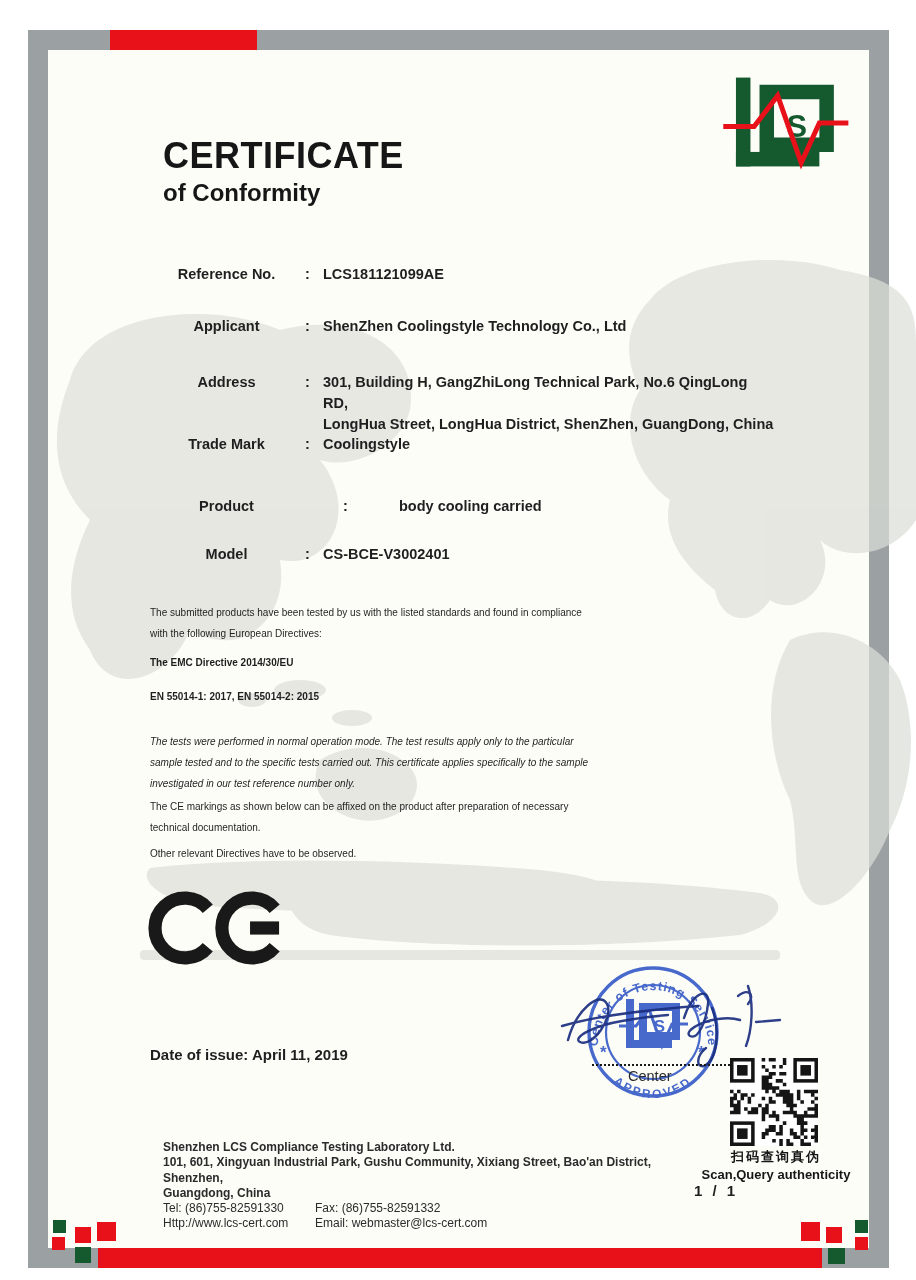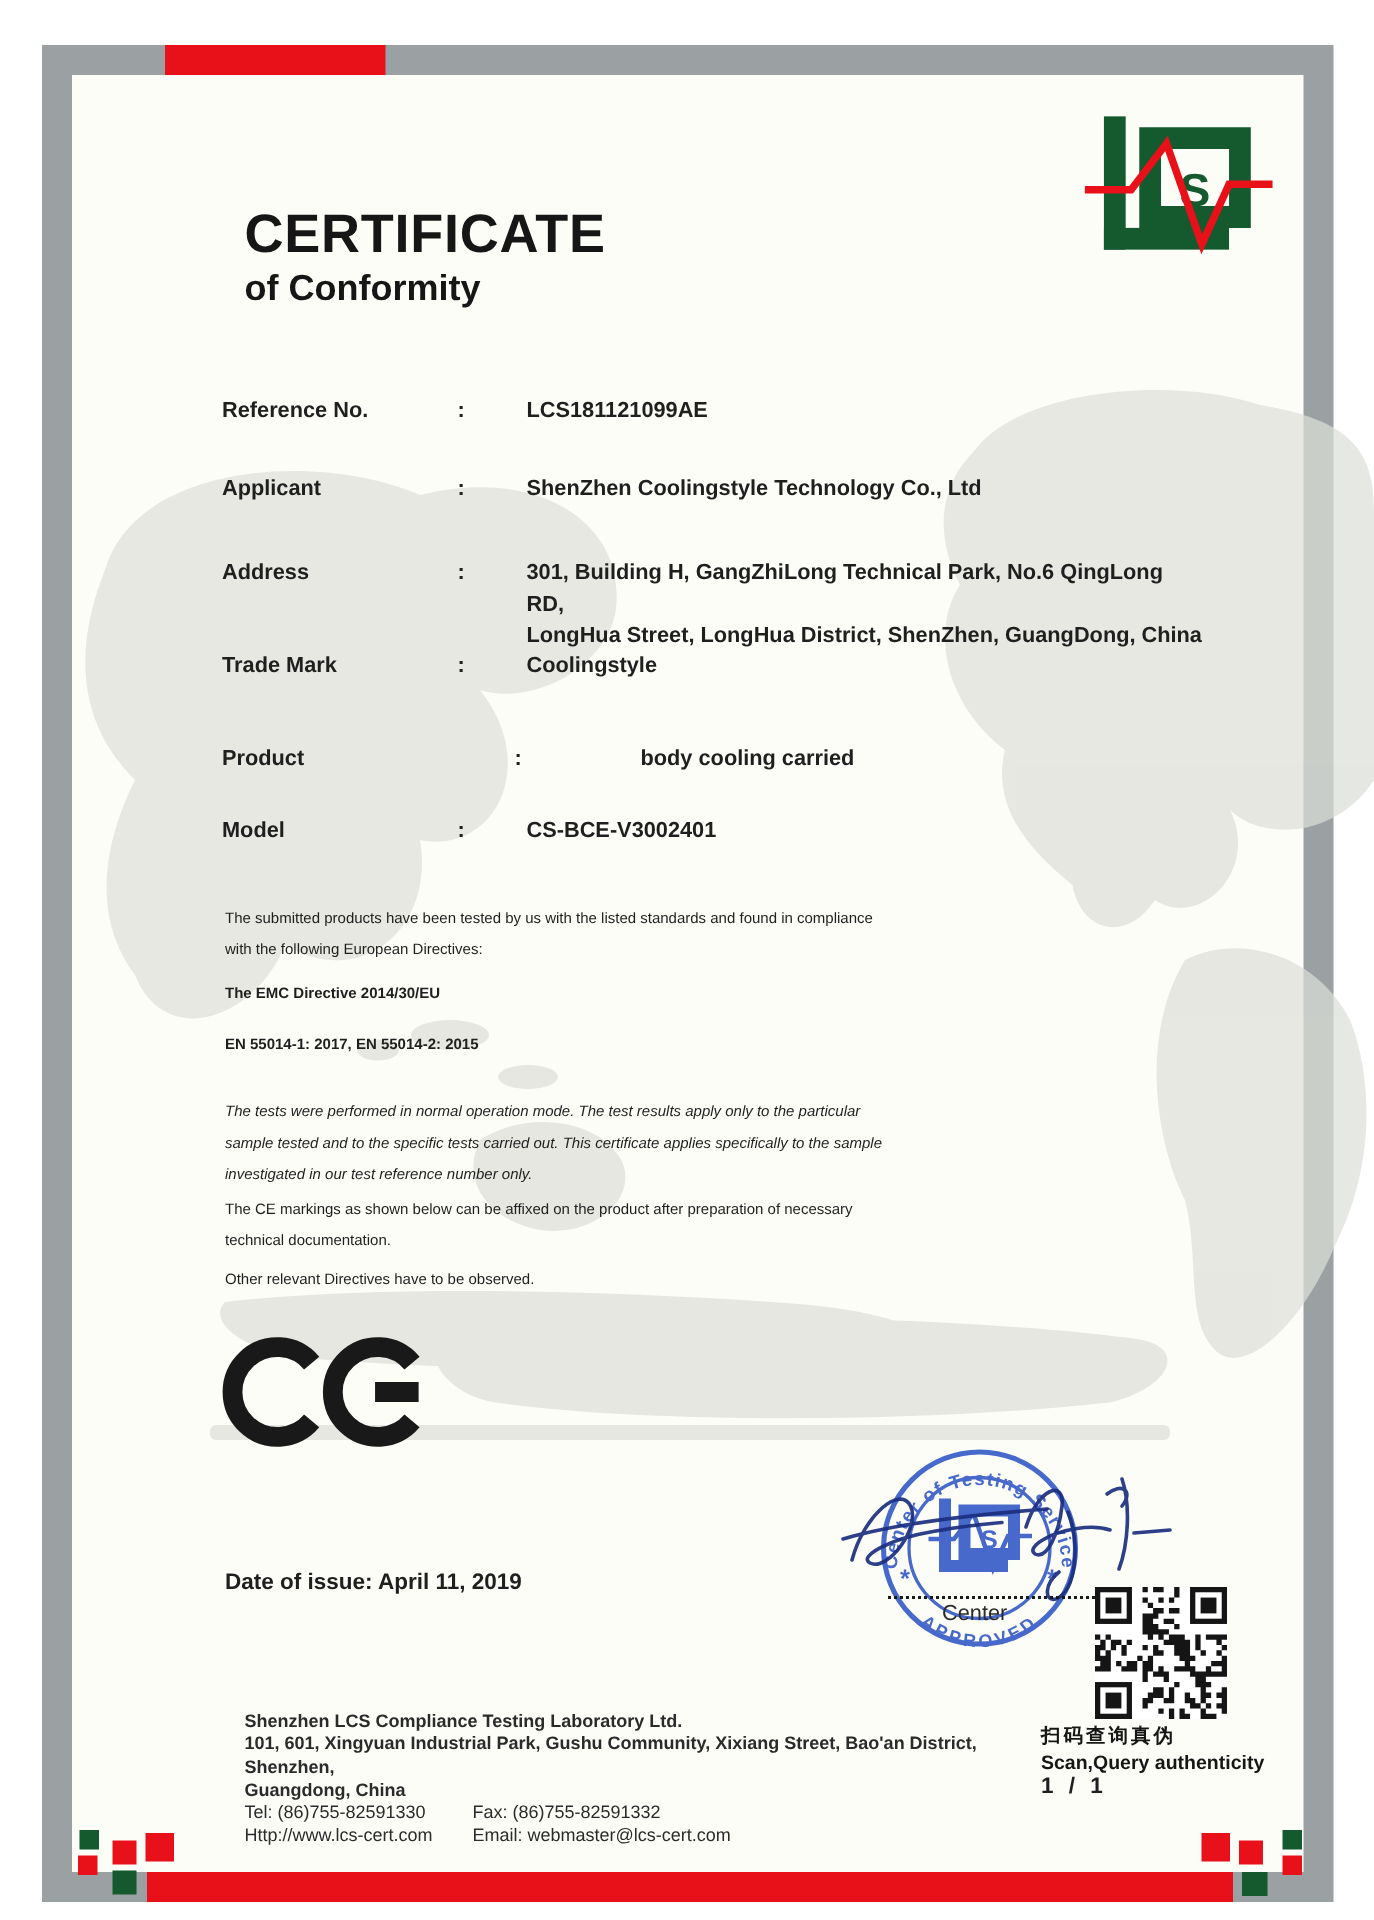--- a/index.html
+++ b/index.html
@@ -19,42 +19,42 @@
   .watermark{left:0;top:0;width:916px;height:1280px;z-index:1;pointer-events:none;}
 
   
   .logo{left:716px;top:72px;width:136px;height:100px;z-index:2;}
 
   .title-block{left:163px;top:136px;z-index:2;}
   .title-main{font-size:36px;font-weight:bold;letter-spacing:.5px;color:#161616;line-height:40px;}
   .title-sub{font-size:24px;font-weight:bold;color:#161616;margin-top:3px;}
 
   .field{left:148px;display:flex;z-index:2;font-size:14.5px;font-weight:bold;line-height:21px;}
-  .field .lbl{width:157px;flex:none;}
+  .field .lbl{width:157px;flex:none;text-align:center;}
   .field .col{width:18px;flex:none;}
-  .field .val{width:452px;white-space:pre-line;margin-left:28px;}
+  .field .val{width:452px;white-space:pre-line;}
   .f-ref{top:264px;} .f-app{top:316px;} .f-addr{top:372px;}
   .f-tm{top:434px;} .f-prod{top:496px;gap:38px;} .f-model{top:544px;}
 
   .para{left:150px;width:650px;font-size:10px;line-height:21px;z-index:2;white-space:pre-line;}
   .p-intro{top:602px;} .p-dir{top:652px;font-weight:bold;} .p-std{top:686px;font-weight:bold;}
   .p-tests{top:731px;font-style:italic;} .p-ce{top:796px;} .p-other{top:843px;}
 
   .ce{left:146px;top:884px;width:150px;height:88px;z-index:2;}
   .date{left:150px;top:1046px;font-size:15px;font-weight:bold;z-index:2;}
 
   .seal{left:558px;top:950px;width:190px;height:160px;z-index:3;opacity:.88;}
   .seal-arc{fill:#2f55c5;font-weight:bold;font-family:"Liberation Sans",sans-serif;}
   .seal-star{fill:#2f55c5;font-size:17px;font-weight:bold;font-family:"Liberation Sans",sans-serif;}
   .signature{left:552px;top:966px;width:240px;height:110px;z-index:4;}
   .dotline{left:592px;top:1050px;width:142px;height:14px;border-bottom:2.5px dotted #1a1a1a;z-index:5;}
   .manager{left:628px;top:1068px;font-size:14.5px;color:#2a2a2a;z-index:5;}
 
   .qr{left:730px;top:1058px;width:88px;height:88px;z-index:5;}
-  .qr-captions{left:694px;top:1148px;width:164px;text-align:left;z-index:5;}
+  .qr-captions{left:694px;top:1148px;width:164px;text-align:center;z-index:5;}
   .qr-zh{font-size:13px;font-weight:bold;letter-spacing:2px;color:#161616;}
   .qr-en{font-size:13px;font-weight:bold;color:#161616;margin-top:1px;}
   .pagenum{left:694px;top:1182px;font-size:15px;font-weight:bold;letter-spacing:3px;z-index:5;}
 
   .footer{left:163px;top:1140px;width:545px;font-size:12px;line-height:15.3px;color:#2b2b2b;z-index:2;}
   .f-line{white-space:pre-line;font-weight:bold;}
   .f-grid{display:grid;grid-template-columns:152px auto;}
 
   
   .sq{position:absolute;}

